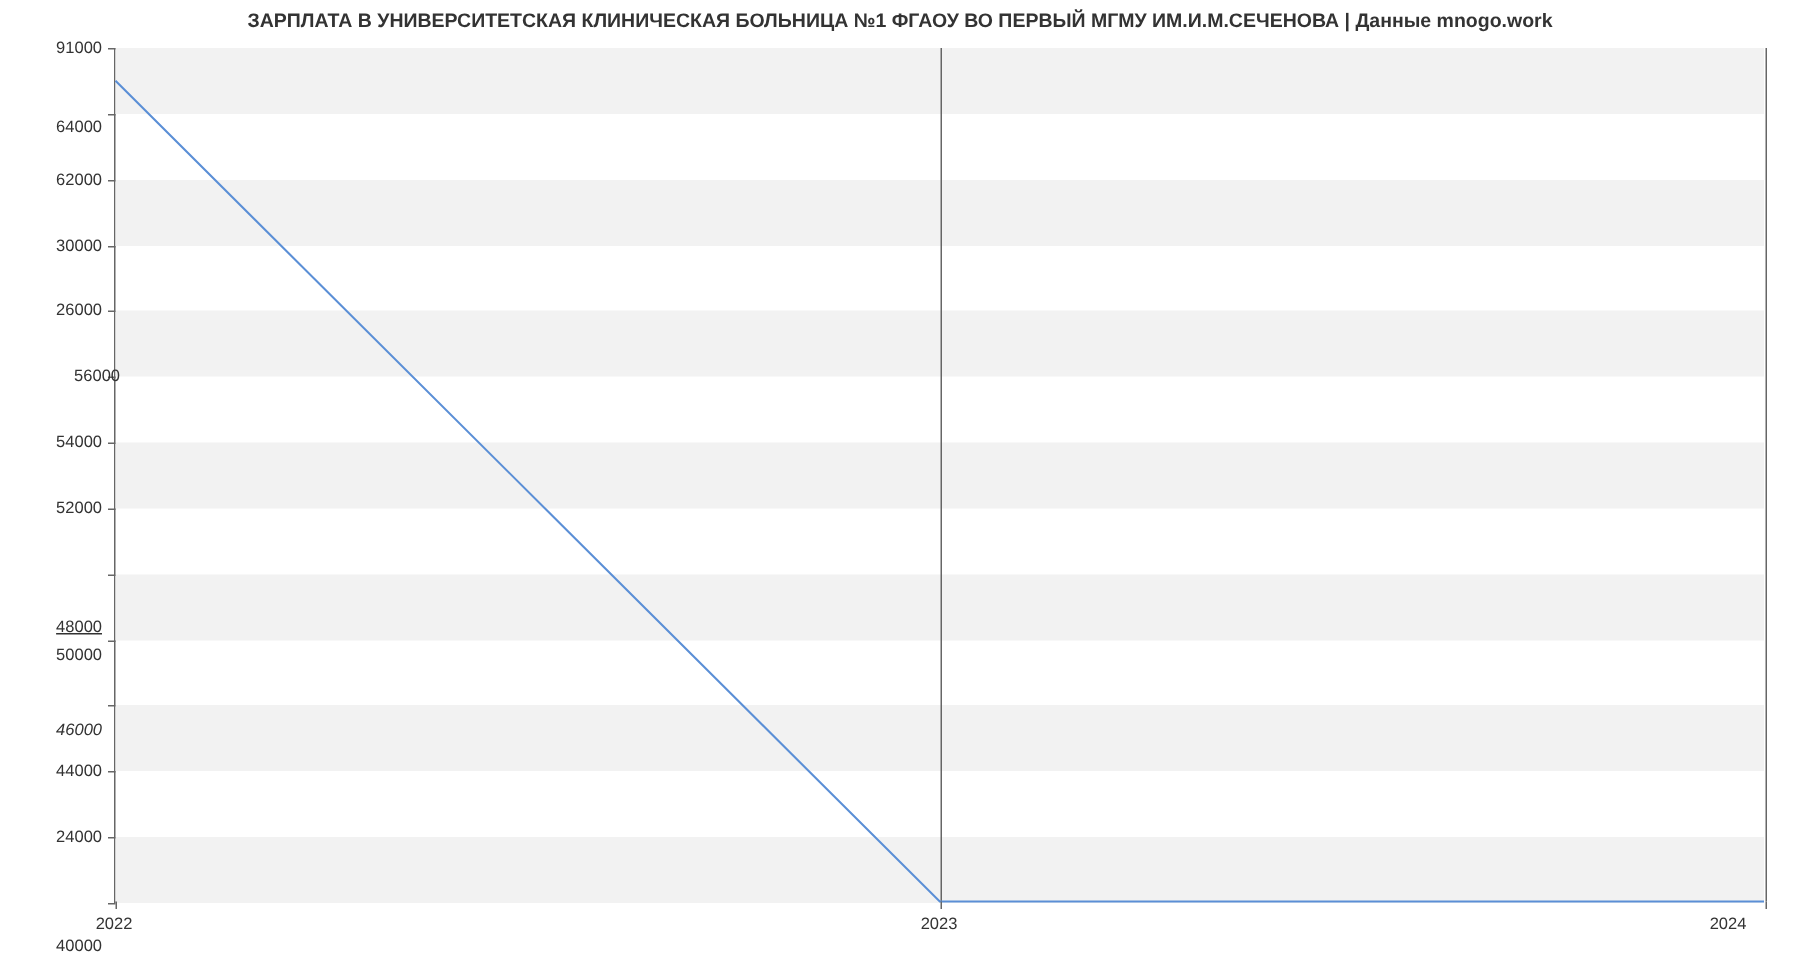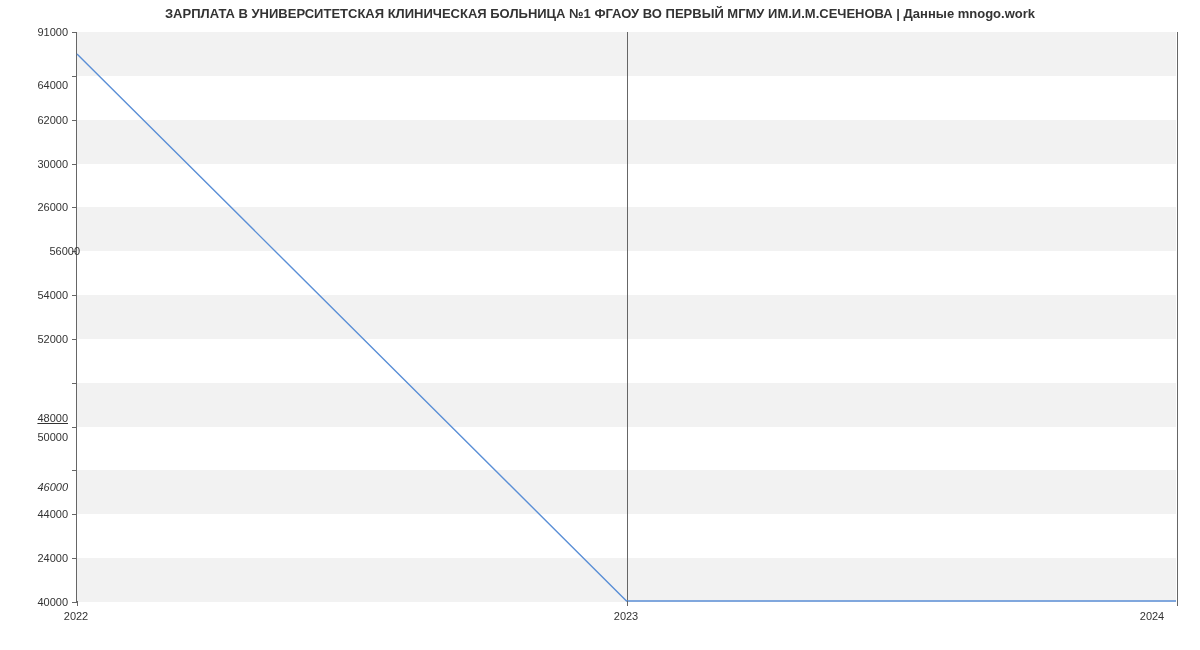--- a/index.html
+++ b/index.html
@@ -120,21 +120,21 @@
       <div class="y-tick-mark" style="top: 219.231px;"></div>
       <div class="y-tick-mark" style="top: 175.385px;"></div>
       <div class="y-tick-mark" style="top: 131.538px;"></div>
       <div class="y-tick-mark" style="top: 87.6923px;"></div>
       <div class="y-tick-mark" style="top: 43.8462px;"></div>
       <div class="y-tick-mark" style="top: 0px;"></div>
       <div class="x-tick-mark" style="left: 0px;"></div>
       <div class="x-tick-mark" style="left: 550px;"></div>
       <div class="x-tick-mark" style="left: 1100px;"></div>
     </div>
-<div class="y-tick-label" style="left: 68px; right: auto; top: 602px; transform: translate(-100%, -50%);">40000</div>
+<div class="y-tick-label" style="left: 68px; right: auto; top: 631px; transform: translate(-100%, -50%);">40000</div>
     <div class="y-tick-label" style="left: 68px; right: auto; top: 558.154px; transform: translate(-100%, -50%);">24000</div>
     <div class="y-tick-label" style="left: 68px; right: auto; top: 514.308px; transform: translate(-100%, -50%);">44000</div>
     <div class="y-tick-label" style="left: 68px; right: auto; top: 487px; transform: translate(-100%, -50%); font-style: italic;">46000</div>
     <div class="y-tick-label" style="left: 68px; right: auto; top: 418px; transform: translate(-100%, -50%); text-decoration: underline;">48000</div>
     <div class="y-tick-label" style="left: 68px; right: auto; top: 389px; transform: translate(-100%, -50%); margin-top: 48px;">50000</div>
     <div class="y-tick-label" style="left: 68px; right: auto; top: 338.923px; transform: translate(-100%, -50%);">52000</div>
     <div class="y-tick-label" style="left: 68px; right: auto; top: 295.077px; transform: translate(-100%, -50%);">54000</div>
     <div class="y-tick-label" style="left: 80px; right: auto; top: 251.231px; transform: translate(-100%, -50%);">56000</div>
     <div class="y-tick-label" style="left: 68px; right: auto; top: 207.385px; transform: translate(-100%, -50%);">26000</div>
     <div class="y-tick-label" style="left: 68px; right: auto; top: 163.538px; transform: translate(-100%, -50%);">30000</div>

